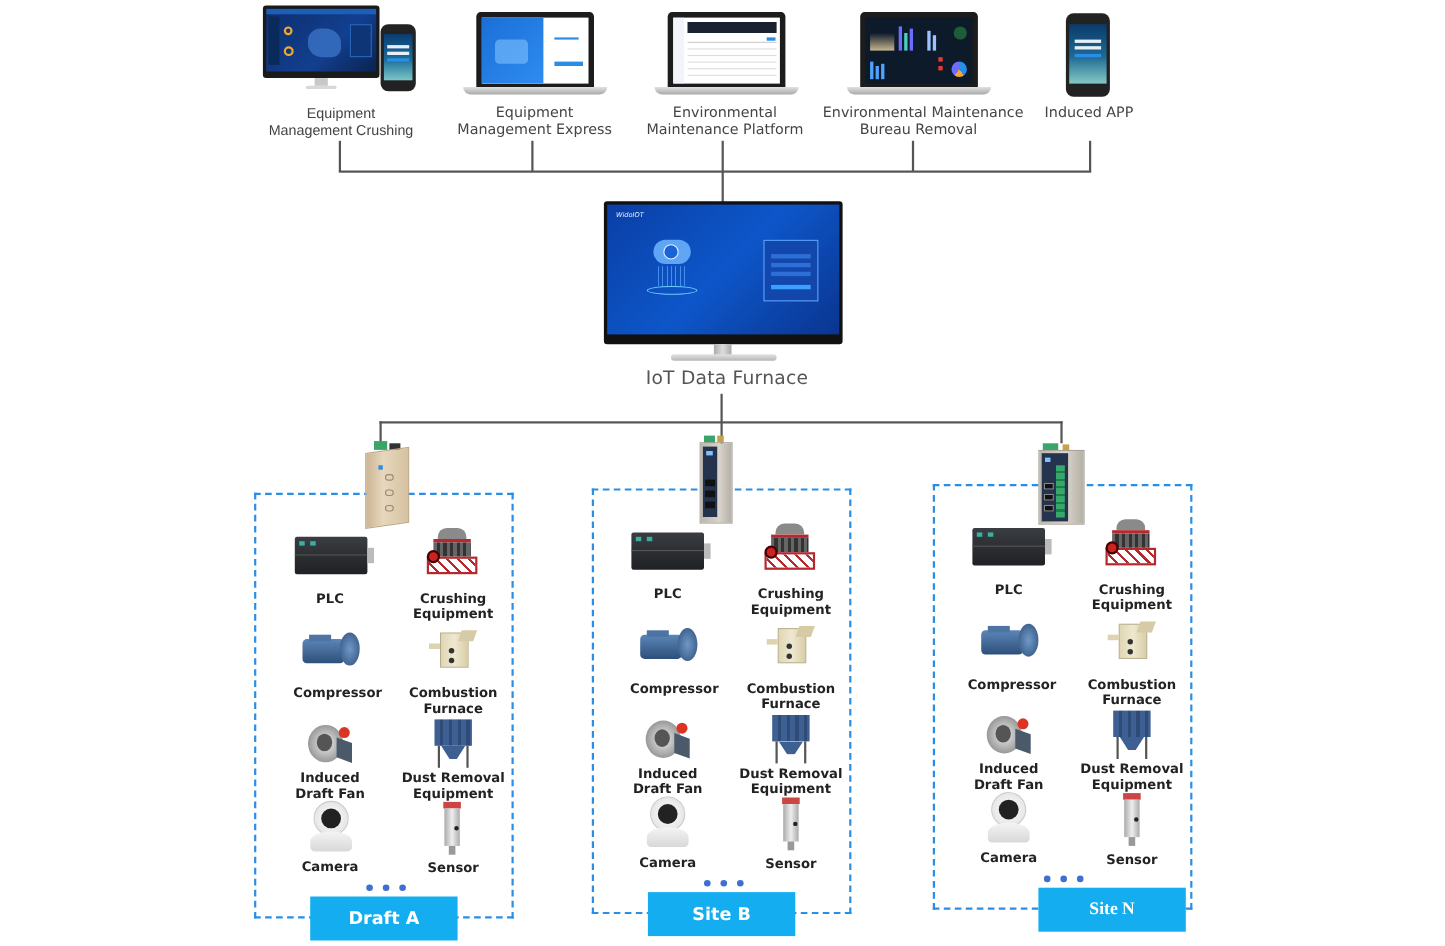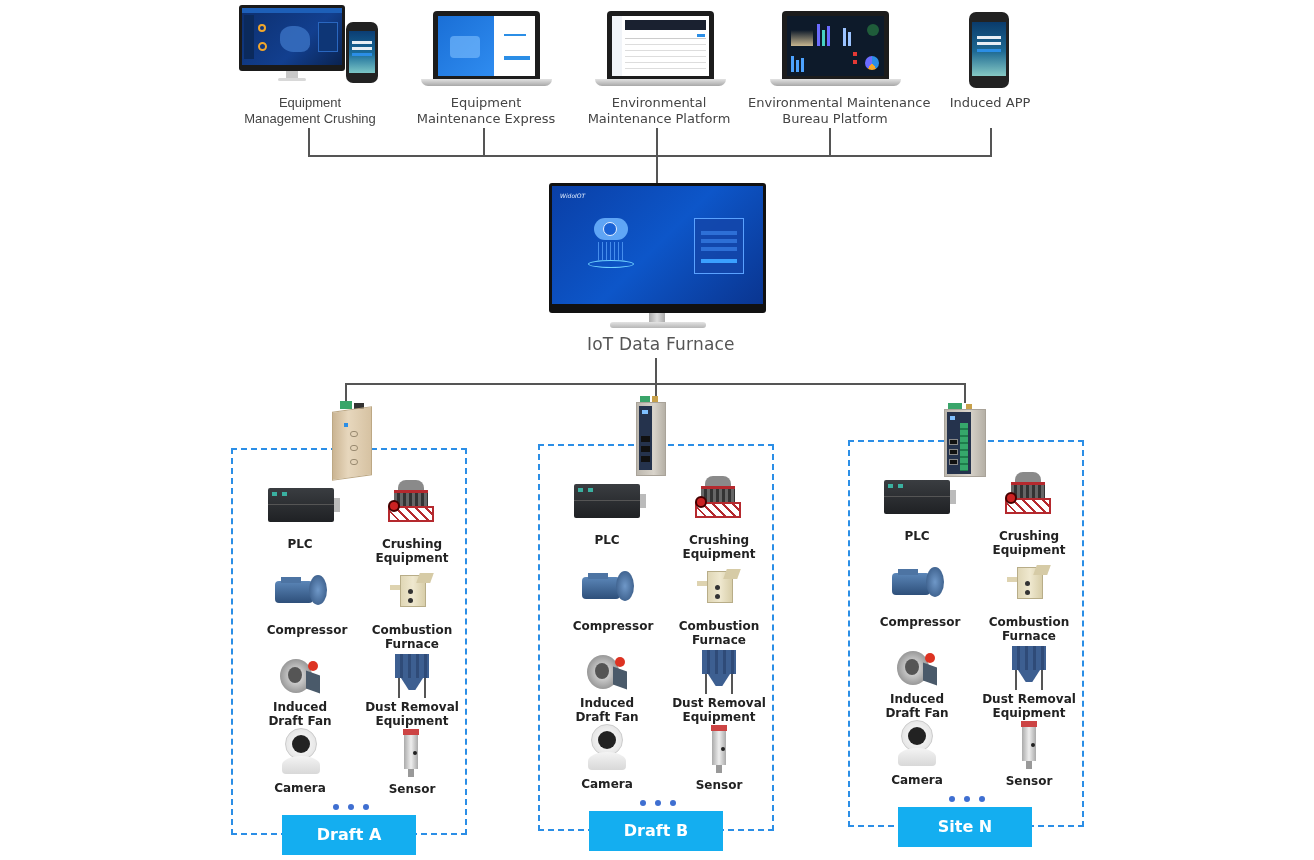--- a/index.html
+++ b/index.html
@@ -80,21 +80,21 @@
       <div class="laptop-screen" style="background:#fff;">
         <div class="abs" style="left:0;top:0;width:58%;bottom:0;background:linear-gradient(135deg,#1a6fd6,#2f8cf0);"></div>
         <div class="abs" style="left:12px;top:20px;width:30px;height:22px;background:#7fc0ff;opacity:.6;border-radius:4px;"></div>
         <div class="abs" style="left:66px;top:18px;width:22px;height:2px;background:#2b8ee6;"></div>
         <div class="abs" style="left:66px;top:40px;width:26px;height:4px;background:#2b8ee6;"></div>
       </div>
     </div>
     <div class="laptop-base" style="left:421px;top:79px;width:131px;"></div>
     <div class="platform-label" style="left:412px;top:95px;width:148px;font-family:'DejaVu Sans',sans-serif;font-size:13px;">
       <div>Equipment</div>
-      <div>Maintenance Express</div>
+      <div>Management Express</div>
     </div>
   </div>
 
   <div>
     <div class="laptop-lid" style="left:607px;top:11px;width:107px;height:68px;">
       <div class="laptop-screen" style="background:#fff;">
         <div class="abs" style="left:0;top:0;width:10px;bottom:0;background:#f1f4f8;"></div>
         <div class="abs" style="left:13px;top:4px;right:3px;height:10px;background:#1a2130;"></div>
         <div class="abs" style="left:13px;top:22px;right:3px;height:1px;background:#ccc;"></div>
         <div class="abs" style="left:13px;top:28px;right:3px;height:1px;background:#ddd;"></div>
@@ -126,21 +126,21 @@
         <div class="abs" style="left:9px;top:44px;width:3px;height:12px;background:#4da3ff;"></div>
         <div class="abs" style="left:14px;top:42px;width:3px;height:14px;background:#4da3ff;"></div>
         <div class="abs" style="left:66px;top:36px;width:4px;height:4px;background:#e53935;"></div>
         <div class="abs" style="left:66px;top:44px;width:4px;height:4px;background:#e53935;"></div>
         <div class="abs" style="left:78px;top:40px;width:14px;height:14px;border-radius:50%;background:conic-gradient(#2b8ee6 0 40%,#f3a72b 40% 60%,#6c6cff 60% 100%);"></div>
       </div>
     </div>
     <div class="laptop-base" style="left:770px;top:79px;width:131px;"></div>
     <div class="platform-label" style="left:748px;top:95px;width:174px;font-family:'DejaVu Sans',sans-serif;">
       <div>Environmental Maintenance</div>
-      <div>Bureau Platform</div>
+      <div>Bureau Removal</div>
     </div>
   </div>
 
   <div>
     <div class="phone" style="left:969px;top:12px;width:40px;height:76px;">
       <div class="phone-screen" style="left:3px;right:3px;top:10px;bottom:12px;background:linear-gradient(180deg,#0a3b6b 0%,#1f6a93 55%,#86c9c4 100%);">
         <div class="abs" style="left:5px;top:14px;right:5px;height:3px;background:#e8eef5;"></div>
         <div class="abs" style="left:5px;top:20px;right:5px;height:3px;background:#e8eef5;"></div>
         <div class="abs" style="left:5px;top:27px;right:5px;height:3px;background:#2b8ee6;"></div>
       </div>
@@ -401,21 +401,21 @@
     <div class="equip-label" style="left:664px;top:778px;">
       <div>Sensor</div>
     </div>
   </div>
 
   <div class="dots" style="left:640px;top:800px;">
     <span class="dot"></span>
       <span class="dot"></span>
       <span class="dot"></span>
   </div>
-  <div class="site-tag" style="left:589px;top:811px;">Draft B</div>
+  <div class="site-tag" style="left:589px;top:811px;">Site B</div>
 </div>
 
 <div>
   <div class="site-box" style="left:848px;top:440px;width:236px;height:387px;"></div>
 
   <div class="gateway" style="left:942px;top:403px;width:46px;height:74px;">
     <div class="abs" style="left:6px;top:0;width:14px;height:7px;background:#3aa56a;"></div>
     <div class="abs" style="left:24px;top:1px;width:6px;height:6px;background:#c8a14a;"></div>
     <div class="abs" style="left:2px;top:6px;width:42px;height:68px;background:linear-gradient(90deg,#bcb7ae,#d9d4cb 60%,#b5b0a6);border:1px solid #a9a399;"></div>
     <div class="abs" style="left:5px;top:9px;width:24px;height:62px;background:#25334d;"></div>
@@ -516,14 +516,14 @@
     <div class="equip-label" style="left:974px;top:774px;">
       <div>Sensor</div>
     </div>
   </div>
 
   <div class="dots" style="left:949px;top:796px;">
     <span class="dot"></span>
       <span class="dot"></span>
       <span class="dot"></span>
   </div>
-  <div class="site-tag" style="left:898px;top:807px;">Site N</div>
+  <div class="site-tag" style="left:944px;top:807px;font-family:Liberation Serif, serif;">Site N</div>
 </div>
 
 </body></html>

